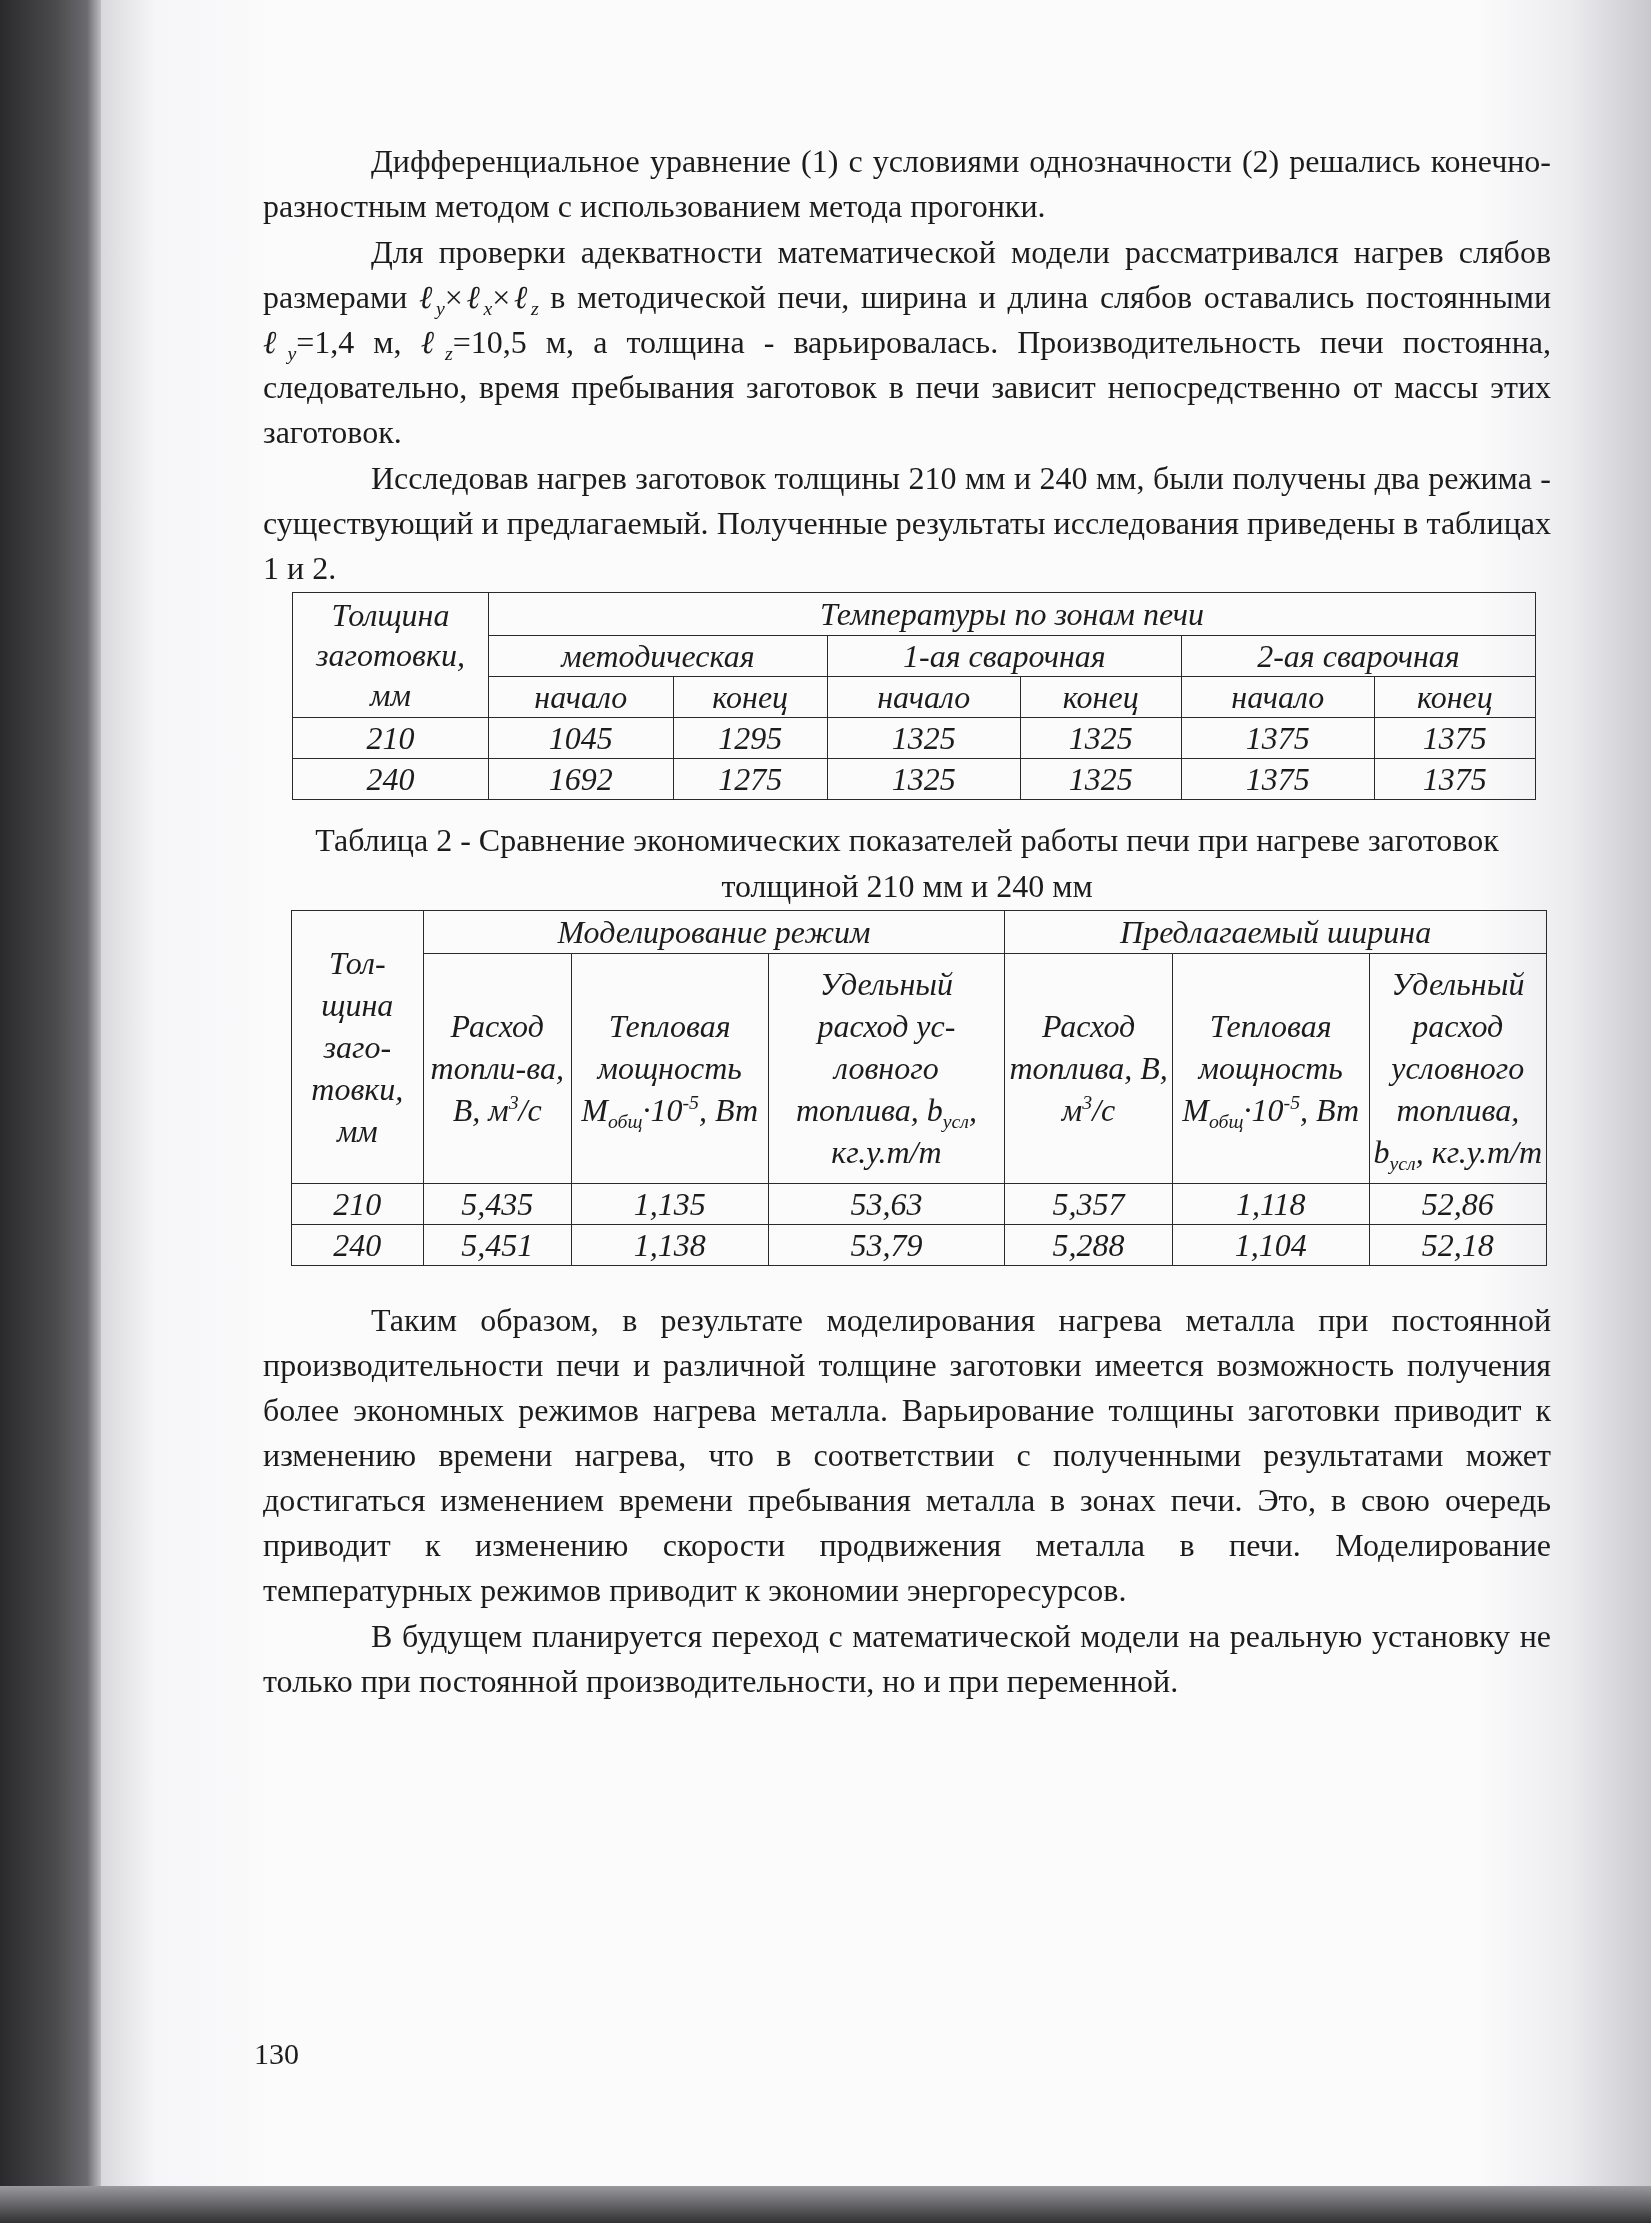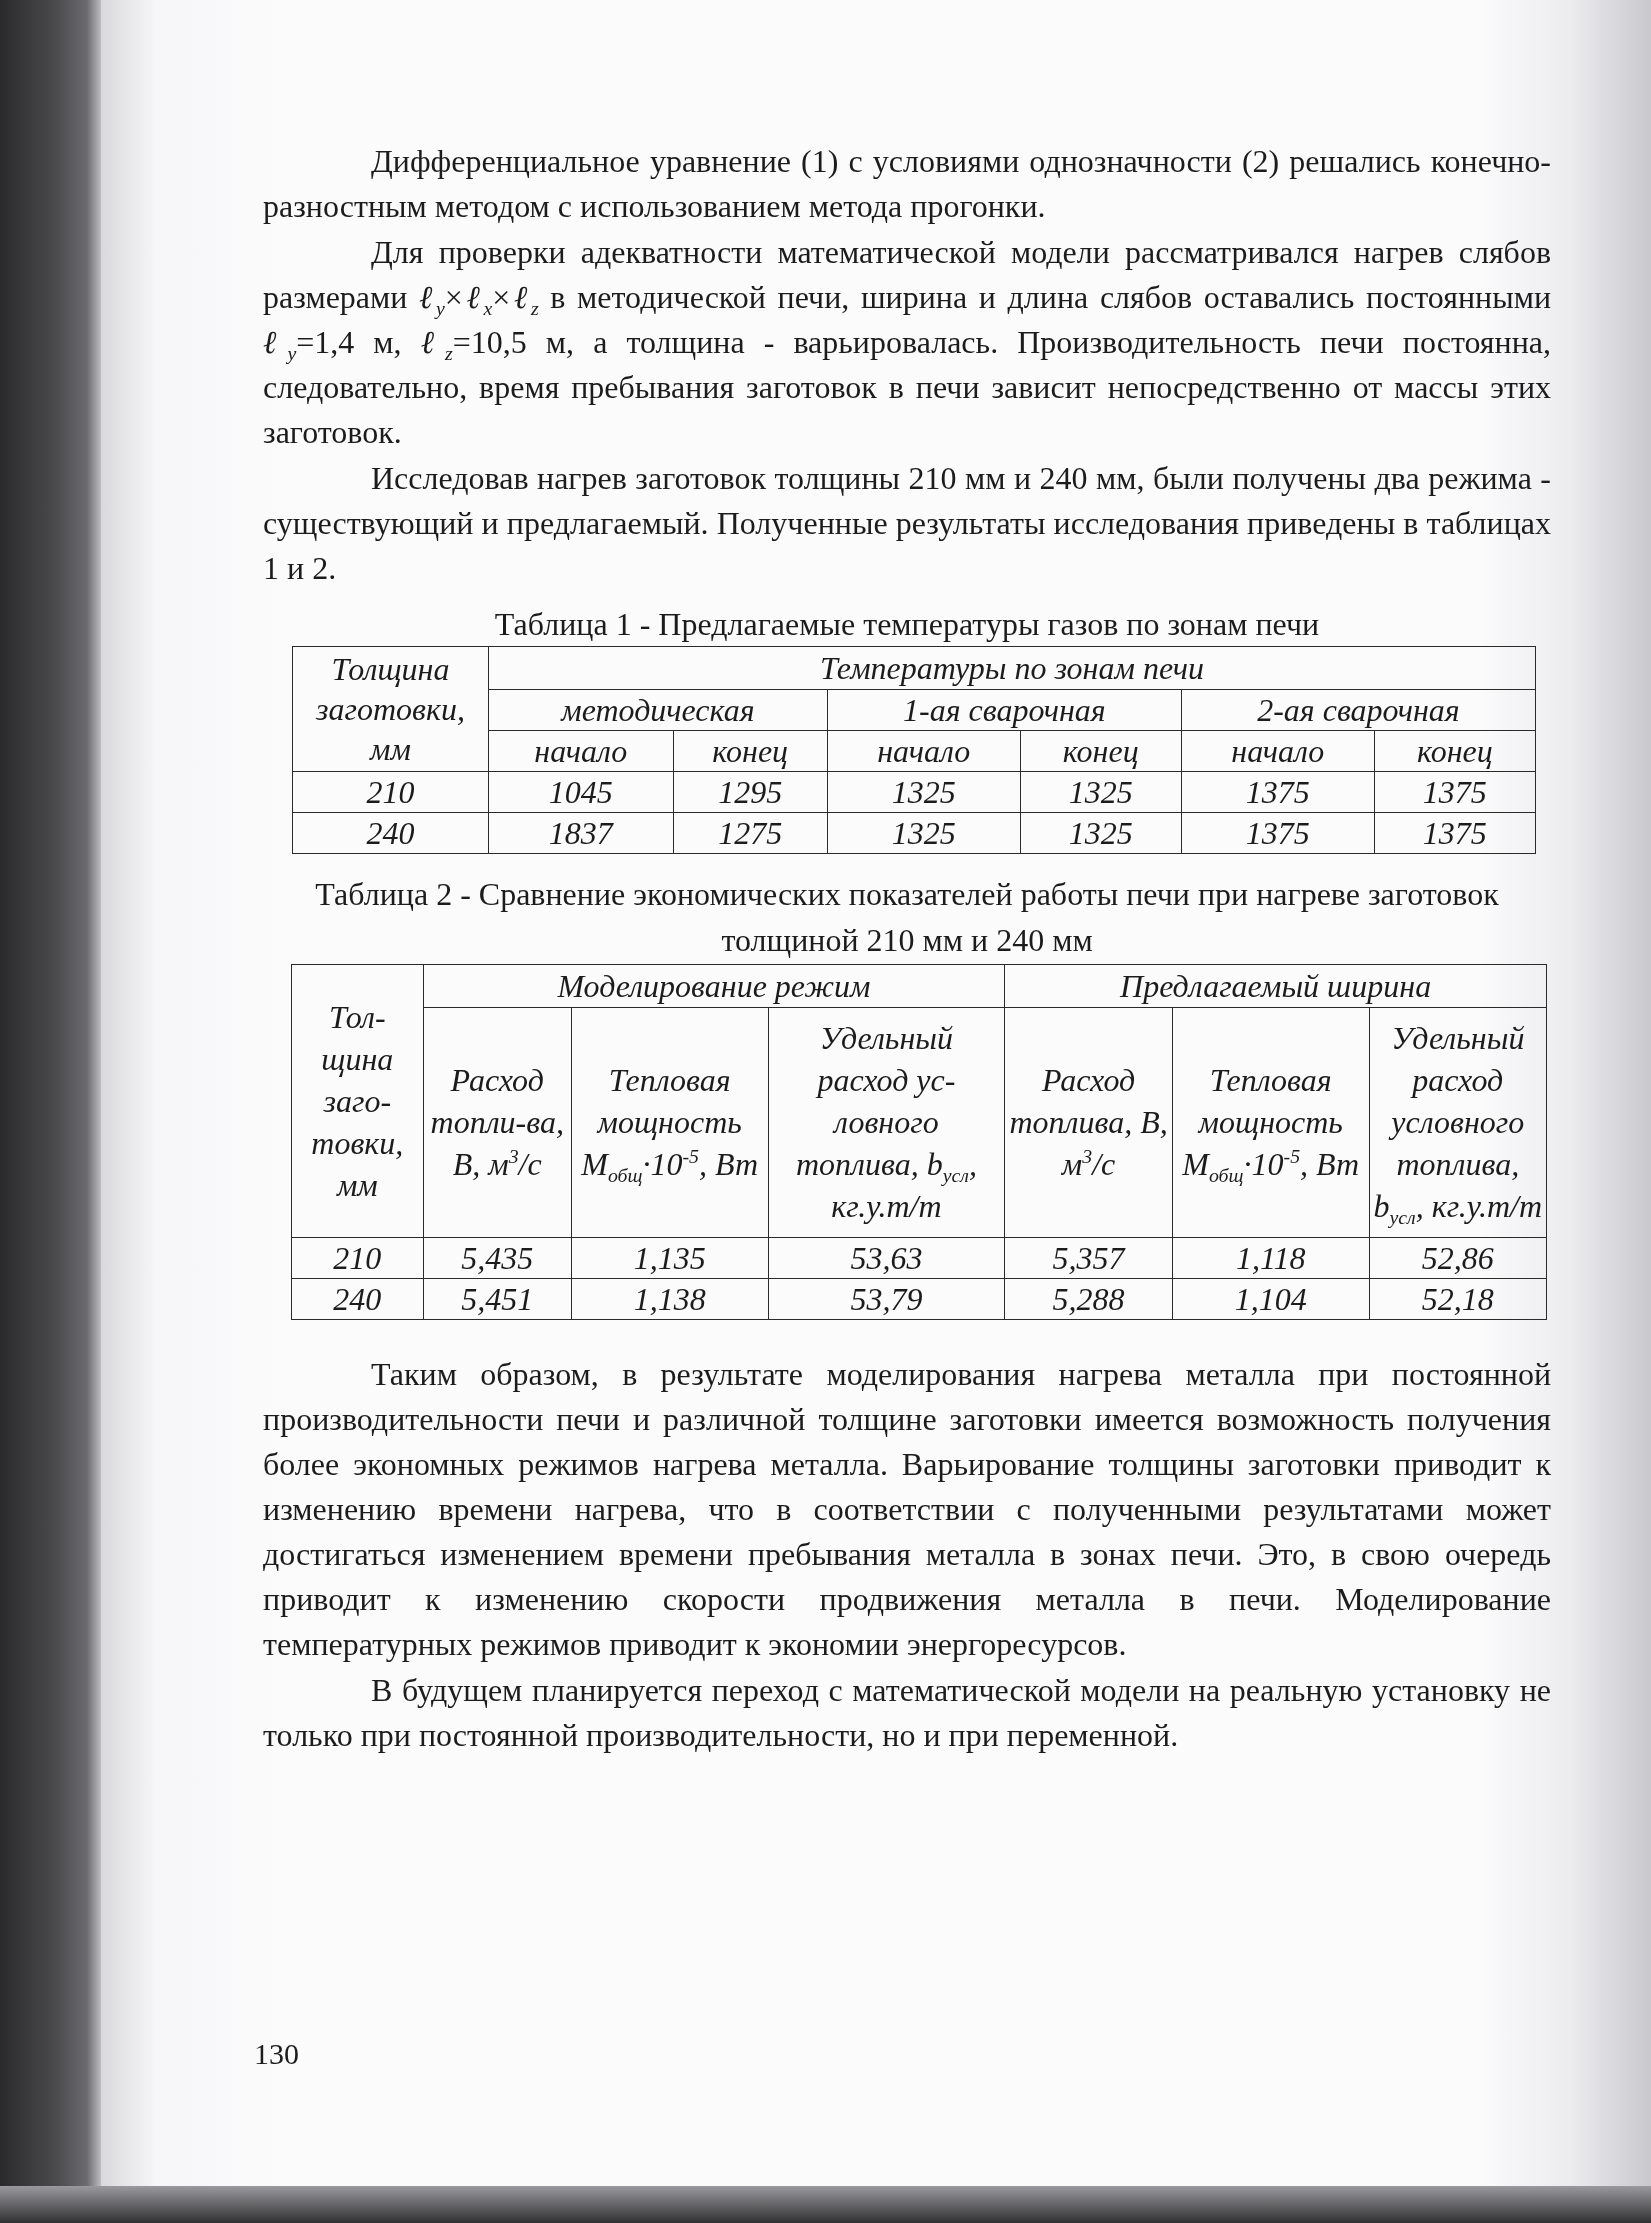--- a/index.html
+++ b/index.html
@@ -50,21 +50,20 @@
 <div class="bottom-shadow"></div>
 
 <div class="content">
 
   <p class="p"><span class="indent"></span><span>Дифференциальное уравнение (1) с условиями однозначности (2) решались конечно-разностным методом с использованием метода прогонки.</span></p>
 
   <p class="p"><span class="indent"></span><span>Для проверки адекватности математической модели рассматривался нагрев слябов размерами </span><span class="i"><span>ℓ</span><sub>y</sub></span><span>×</span><span class="i"><span>ℓ</span><sub>x</sub></span><span>×</span><span class="i"><span>ℓ</span><sub>z</sub></span><span> в методической печи, ширина и длина слябов оставались постоянными </span><span class="i"><span>ℓ</span><sub>y</sub></span><span>=1,4 м, </span><span class="i"><span>ℓ</span><sub>z</sub></span><span>=10,5 м, а толщина - варьировалась. Производительность печи постоянна, следовательно, время пребывания заготовок в печи зависит непосредственно от массы этих заготовок.</span></p>
 
   <p class="p"><span class="indent"></span><span>Исследовав нагрев заготовок толщины 210 мм и 240 мм, были получены два режима - существующий и предлагаемый. Полученные результаты исследования приведены в таблицах 1 и 2.</span></p>
 
-  <p class="cap cap1">Таблица 1 - Предлагаемые температуры газов по зонам печи</p>
 
   <table class="t1">
     <tbody>
         <tr>
       <th rowspan="3" style="width:184px;">Толщина заготовки, мм</th>
       <th colspan="6" class="hdr">Температуры по зонам печи</th>
     </tr>
     <tr>
       <th colspan="2">методическая</th>
       <th colspan="2">1-ая сварочная</th>
@@ -82,21 +81,21 @@
       <td>210</td>
       <td>1045</td>
       <td>1295</td>
       <td>1325</td>
       <td>1325</td>
       <td>1375</td>
       <td>1375</td>
     </tr>
     <tr>
       <td>240</td>
-      <td>1837</td>
+      <td>1692</td>
       <td>1275</td>
       <td>1325</td>
       <td>1325</td>
       <td>1375</td>
       <td>1375</td>
     </tr>
   </tbody>
     </table>
 
   <p class="cap cap2">Таблица 2 - Сравнение экономических показателей работы печи при нагреве заготовок толщиной 210 мм и 240 мм</p>

